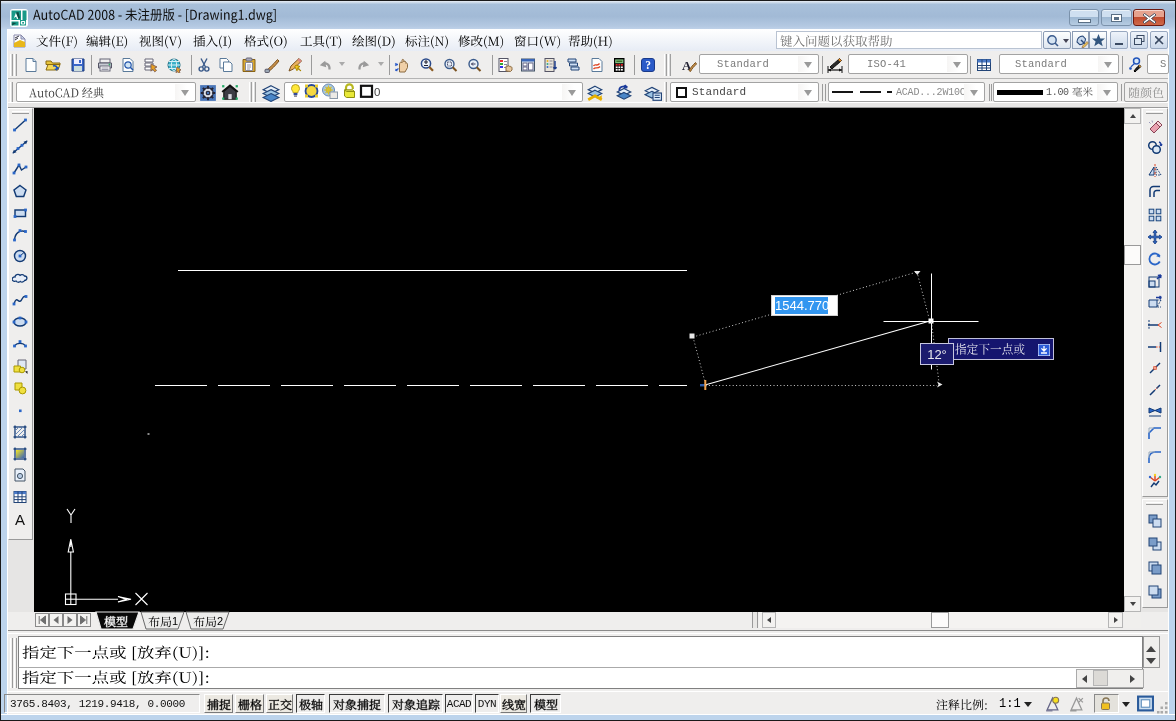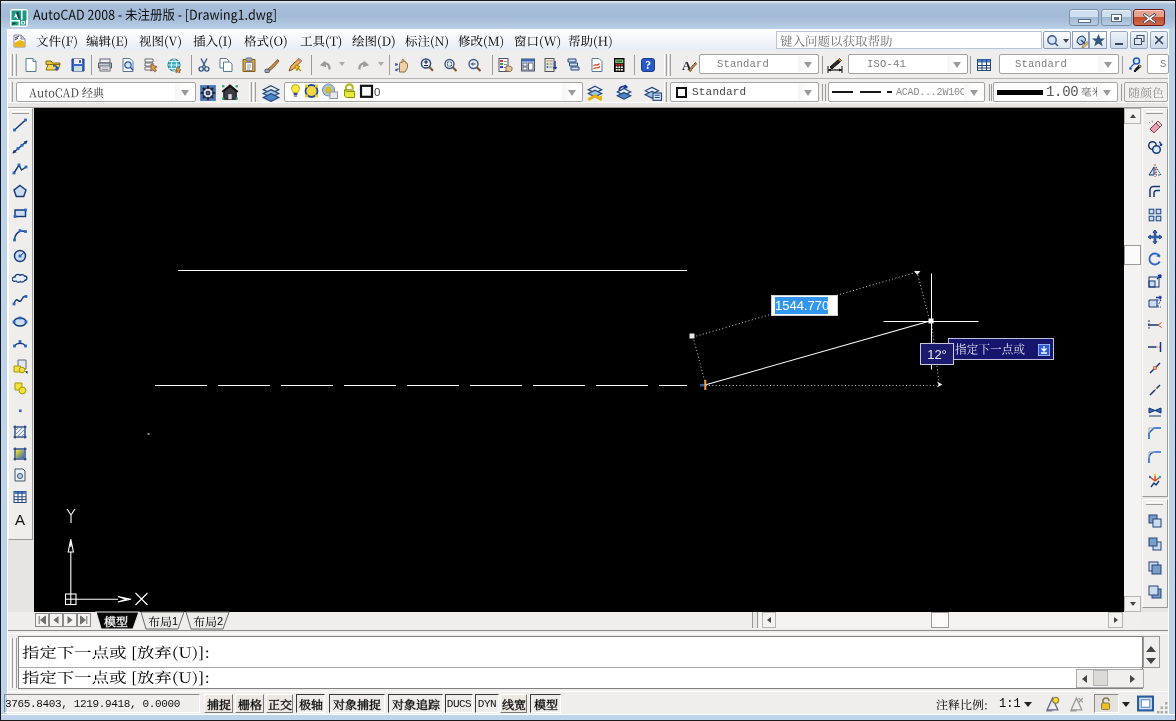--- a/index.html
+++ b/index.html
@@ -452,21 +452,21 @@
       <svg width="60" height="8" viewBox="0 0 60 8" style="margin-left:3px;flex:none">
         <path d="M0 4 h21 M28 4 h21 M55 4 h5" stroke="#151515" stroke-width="2.2"></path>
       </svg>
       <span class="mono" style="font-size:10px;color:#8a8a8a;margin-left:4px;letter-spacing:-0.2px;white-space:pre">ACAD...2W10C</span>
       <div class="ar"></div>
     </div>
 <div class="sep" style="left:988.5px;top:84px;height:17px"></div>
 <div class="sep" style="left:991px;top:84px;height:17px"></div>
 <div class="combo" style="left:993px;top:82px;width:125px;height:20px;background:#fff">
       <div style="width:46px;height:5px;flex:none;background:#000;margin-left:3px"></div>
-      <span class="mono" style="font-size:14px;color:#555;margin-left:3px;letter-spacing:-0.3px;white-space:pre">1.00</span>
+      <span class="mono" style="font-size:10px;color:#555;margin-left:3px;letter-spacing:-0.3px;white-space:pre">1.00</span>
       <div style="margin-left:3px;flex:none">
         <svg width="21" height="14" viewBox="0 -10.71 21 14" style="overflow:visible;display:block">
           <path fill="#555" transform="scale(1.0000,1)" d="M4.5 -8.8 4.4 -8.7C4.8 -8.5 5.2 -8.1 5.3 -7.7C6.0 -7.3 6.5 -8.7 4.5 -8.8ZM9.1 -8.3 8.6 -7.6H0.5L0.6 -7.3H9.8C9.9 -7.3 10.0 -7.4 10.0 -7.5C9.7 -7.8 9.1 -8.3 9.1 -8.3ZM8.0 -3.5 7.3 -4.2C6.0 -3.7 3.6 -3.2 1.7 -3.0L1.7 -2.8C2.6 -2.9 3.6 -3.0 4.5 -3.1V-2.3L1.3 -2.0L1.4 -1.7L4.5 -2.0V-1.2L0.7 -0.9L0.9 -0.6L4.5 -0.9V-0.1C4.5 0.5 4.7 0.6 5.7 0.6H7.3C9.5 0.6 9.9 0.5 9.9 0.2C9.9 0.1 9.8 -0.0 9.5 -0.1L9.5 -1.2H9.3C9.2 -0.7 9.1 -0.3 9.0 -0.1C9.0 -0.0 8.9 -0.0 8.7 0.0C8.5 0.0 8.0 0.0 7.3 0.0H5.8C5.2 0.0 5.2 -0.0 5.2 -0.2V-1.0L9.4 -1.4C9.5 -1.4 9.6 -1.4 9.6 -1.6C9.3 -1.8 8.7 -2.2 8.7 -2.2L8.3 -1.6L5.2 -1.3V-2.1L8.4 -2.4C8.6 -2.4 8.7 -2.5 8.7 -2.6C8.4 -2.8 7.8 -3.2 7.8 -3.2L7.5 -2.6L5.2 -2.4V-3.0V-3.2C6.0 -3.3 6.8 -3.4 7.5 -3.5C7.7 -3.4 7.9 -3.4 8.0 -3.5ZM1.4 -5.0 1.3 -5.0C1.3 -4.5 1.1 -3.9 0.8 -3.7C0.6 -3.6 0.4 -3.4 0.5 -3.2C0.6 -2.9 1.0 -2.9 1.2 -3.1C1.5 -3.3 1.7 -3.7 1.6 -4.2H8.9C8.8 -3.9 8.7 -3.4 8.6 -3.2L8.8 -3.1C9.1 -3.4 9.5 -3.8 9.7 -4.1C9.9 -4.1 10.0 -4.1 10.1 -4.2L9.3 -5.0L8.9 -4.5H1.6C1.5 -4.7 1.5 -4.9 1.4 -5.0ZM3.1 -5.0V-5.2H7.5V-4.9H7.7C7.9 -4.9 8.2 -5.0 8.2 -5.1V-6.3C8.4 -6.3 8.6 -6.4 8.6 -6.4L7.8 -7.1L7.4 -6.7H3.1L2.4 -7.0V-4.8H2.5C2.8 -4.8 3.1 -4.9 3.1 -5.0ZM7.5 -6.4V-5.5H3.1V-6.4Z M12.1 -8.1 12.0 -8.0C12.5 -7.4 13.3 -6.4 13.4 -5.6C14.2 -5.0 14.7 -6.8 12.1 -8.1ZM18.6 -8.2C18.1 -7.2 17.4 -6.1 16.9 -5.5L17.0 -5.4C17.7 -5.9 18.6 -6.7 19.2 -7.5C19.4 -7.5 19.6 -7.6 19.7 -7.7ZM15.4 -8.8V-4.9H11.0L11.1 -4.5H14.8C14.0 -2.9 12.5 -1.3 10.8 -0.2L10.9 -0.1C12.8 -1.0 14.3 -2.4 15.4 -4.0V0.8H15.5C15.8 0.8 16.1 0.7 16.1 0.6V-4.5C16.9 -2.6 18.4 -1.0 20.0 -0.2C20.1 -0.5 20.4 -0.7 20.7 -0.8L20.7 -0.9C19.1 -1.5 17.3 -2.9 16.3 -4.5H20.3C20.4 -4.5 20.5 -4.6 20.5 -4.7C20.2 -5.1 19.6 -5.5 19.6 -5.5L19.0 -4.9H16.1V-8.4C16.3 -8.4 16.4 -8.5 16.5 -8.7Z"></path>
         </svg>
       </div>
       <div class="ar"></div>
     </div>
 <div class="sep" style="left:1121px;top:84px;height:17px"></div>
 <div class="combo" style="left:1124px;top:82px;width:44px;height:20px;background:#f1f0ef">
       <div style="margin-left:3px">
@@ -824,21 +824,21 @@
 <div class="abs" style="left:22px;top:668px;">
       <svg width="188" height="19" viewBox="0 -14.79 188 19" style="overflow:visible;display:block">
         <path fill="#000" transform="scale(1.2010,1)" d="M7.5 -2.4H12.0V-0.3H7.5ZM7.5 -2.8V-4.7H12.0V-2.8ZM6.6 -5.1V1.1H6.8C7.2 1.1 7.5 0.9 7.5 0.8V0.1H12.0V1.1H12.2C12.5 1.1 12.9 0.8 12.9 0.7V-4.5C13.2 -4.6 13.5 -4.7 13.6 -4.8L12.4 -5.7L11.9 -5.1H7.6L6.6 -5.6ZM12.0 -11.5C11.1 -10.7 9.2 -9.8 7.4 -9.2V-11.6C7.7 -11.6 7.8 -11.8 7.9 -11.9L6.5 -12.1V-7.5C6.5 -6.7 6.8 -6.5 8.2 -6.5H10.4C13.4 -6.5 13.9 -6.7 13.9 -7.1C13.9 -7.3 13.8 -7.4 13.4 -7.5L13.4 -9.0H13.2C13.1 -8.3 12.9 -7.8 12.8 -7.6C12.7 -7.5 12.6 -7.4 12.4 -7.4C12.1 -7.4 11.4 -7.4 10.4 -7.4H8.3C7.5 -7.4 7.4 -7.5 7.4 -7.7V-8.9C9.4 -9.3 11.3 -9.9 12.5 -10.5C12.9 -10.4 13.1 -10.4 13.3 -10.6ZM0.4 -4.5 0.9 -3.3C1.0 -3.4 1.1 -3.5 1.2 -3.7L2.8 -4.5V-0.3C2.8 -0.1 2.8 -0.1 2.5 -0.1C2.2 -0.1 1.0 -0.2 1.0 -0.2V0.1C1.5 0.1 1.9 0.2 2.1 0.4C2.2 0.6 2.3 0.8 2.3 1.1C3.6 1.0 3.7 0.5 3.7 -0.3V-4.9L6.0 -6.1L6.0 -6.3L3.7 -5.6V-8.4H5.7C5.9 -8.4 6.0 -8.5 6.1 -8.6C5.7 -9.1 5.0 -9.7 5.0 -9.7L4.4 -8.8H3.7V-11.6C4.1 -11.6 4.2 -11.8 4.3 -12.0L2.8 -12.2V-8.8H0.6L0.7 -8.4H2.8V-5.3C1.8 -4.9 0.9 -4.7 0.4 -4.5Z M20.8 -12.2 20.7 -12.1C21.2 -11.6 21.7 -10.8 21.8 -10.2C22.8 -9.4 23.7 -11.5 20.8 -12.2ZM17.0 -10.6 16.7 -10.6C16.8 -9.7 16.2 -8.9 15.6 -8.6C15.3 -8.4 15.1 -8.1 15.2 -7.7C15.4 -7.4 15.9 -7.3 16.3 -7.6C16.8 -7.9 17.2 -8.5 17.2 -9.4H26.6C26.5 -8.9 26.2 -8.3 26.1 -7.9L26.2 -7.8C26.8 -8.2 27.5 -8.8 27.8 -9.3C28.1 -9.3 28.3 -9.3 28.4 -9.4L27.2 -10.5L26.6 -9.9H17.1C17.1 -10.1 17.0 -10.4 17.0 -10.6ZM25.5 -8.2 24.8 -7.4H16.8L16.9 -6.9H21.3V-0.5C20.0 -0.9 19.2 -1.6 18.5 -3.0C18.8 -3.6 18.9 -4.3 19.1 -4.9C19.4 -4.9 19.5 -5.0 19.6 -5.2L18.1 -5.5C17.8 -3.2 17.0 -0.6 15.0 1.0L15.2 1.1C16.7 0.2 17.7 -1.2 18.4 -2.6C19.5 0.2 21.4 0.8 24.7 0.8C25.5 0.8 27.2 0.8 27.9 0.8C27.9 0.4 28.1 0.1 28.5 0.1V-0.1C27.6 -0.1 25.6 -0.1 24.8 -0.1C23.8 -0.1 23.0 -0.2 22.2 -0.3V-3.8H26.3C26.5 -3.8 26.7 -3.9 26.7 -4.1C26.2 -4.5 25.4 -5.1 25.4 -5.1L24.8 -4.3H22.2V-6.9H26.4C26.6 -6.9 26.7 -7.0 26.8 -7.2C26.3 -7.6 25.5 -8.2 25.5 -8.2Z M41.5 -11.8 40.7 -10.8H29.6L29.7 -10.4H35.4V1.1H35.6C36.1 1.1 36.4 0.9 36.4 0.8V-7.2C37.9 -6.4 40.0 -5.0 40.8 -3.8C42.1 -3.2 42.2 -6.0 36.4 -7.6V-10.4H42.6C42.8 -10.4 42.9 -10.5 42.9 -10.7C42.4 -11.1 41.5 -11.8 41.5 -11.8Z M55.7 -7.5 54.8 -6.2H44.2L44.3 -5.8H57.0C57.2 -5.8 57.4 -5.8 57.4 -6.0C56.8 -6.6 55.7 -7.5 55.7 -7.5Z M60.7 -2.3C60.7 -1.1 59.9 -0.2 59.1 0.1C58.8 0.2 58.5 0.5 58.7 0.8C58.8 1.2 59.4 1.2 59.8 0.9C60.5 0.6 61.4 -0.5 60.9 -2.3ZM63.2 -2.3 63.0 -2.2C63.3 -1.4 63.5 -0.2 63.4 0.7C64.2 1.6 65.4 -0.3 63.2 -2.3ZM65.8 -2.3 65.6 -2.2C66.2 -1.5 66.9 -0.2 67.1 0.7C68.0 1.5 68.9 -0.7 65.8 -2.3ZM68.7 -2.4 68.6 -2.3C69.5 -1.5 70.7 -0.1 70.9 1.0C72.1 1.7 72.7 -0.8 68.7 -2.4ZM60.8 -7.4V-2.7H61.0C61.3 -2.7 61.8 -2.9 61.8 -3.0V-3.6H68.8V-2.8H68.9C69.2 -2.8 69.7 -3.0 69.7 -3.1V-6.8C70.0 -6.9 70.2 -7.0 70.3 -7.1L69.1 -8.0L68.6 -7.4H65.5V-9.5H70.9C71.0 -9.5 71.2 -9.6 71.2 -9.7C70.7 -10.2 69.9 -10.8 69.9 -10.8L69.3 -9.9H65.5V-11.6C65.9 -11.7 66.1 -11.8 66.1 -12.0L64.6 -12.2V-7.4H61.8L60.8 -7.9ZM61.8 -4.0V-7.0H68.8V-4.0Z M73.1 -1.4 73.7 -0.2C73.8 -0.3 73.9 -0.4 74.0 -0.6C76.7 -1.3 78.7 -1.8 80.2 -2.3L80.1 -2.5C77.1 -2.0 74.3 -1.5 73.1 -1.4ZM82.4 -11.7 82.3 -11.6C82.9 -11.2 83.8 -10.6 84.0 -10.0C85.0 -9.5 85.4 -11.5 82.4 -11.7ZM78.2 -4.3H75.3V-6.9H78.2ZM75.3 -3.0V-3.8H78.2V-3.0H78.3C78.6 -3.0 79.0 -3.3 79.1 -3.4V-6.8C79.3 -6.9 79.5 -7.0 79.6 -7.1L78.5 -7.9L78.0 -7.4H75.4L74.4 -7.8V-2.7H74.5C74.9 -2.7 75.3 -2.9 75.3 -3.0ZM85.1 -10.2 84.4 -9.3H81.4C81.3 -10.1 81.3 -10.8 81.3 -11.6C81.7 -11.6 81.8 -11.8 81.9 -12.0L80.4 -12.2C80.4 -11.2 80.4 -10.2 80.4 -9.3H73.1L73.3 -8.9H80.5C80.6 -6.5 80.9 -4.3 81.6 -2.6C80.4 -1.2 78.9 0.0 76.9 0.9L77.0 1.1C79.1 0.4 80.7 -0.7 82.0 -1.9C82.6 -0.8 83.4 0.1 84.5 0.7C85.2 1.1 86.1 1.4 86.3 0.9C86.4 0.7 86.4 0.6 86.0 0.1L86.2 -2.1L86.0 -2.1C85.8 -1.5 85.6 -0.8 85.4 -0.4C85.3 -0.1 85.2 -0.1 84.9 -0.3C83.9 -0.8 83.2 -1.6 82.6 -2.6C83.8 -3.9 84.6 -5.4 85.1 -6.9C85.5 -6.9 85.7 -7.0 85.7 -7.2L84.3 -7.6C83.9 -6.2 83.2 -4.7 82.3 -3.4C81.7 -4.9 81.5 -6.8 81.4 -8.9H86.1C86.2 -8.9 86.4 -9.0 86.4 -9.1C85.9 -9.6 85.1 -10.2 85.1 -10.2Z M92.8 2.5H95.1V2.0L93.3 1.9C93.3 0.4 93.3 -1.0 93.3 -2.5V-6.3C93.3 -7.8 93.3 -9.2 93.3 -10.7L95.1 -10.8V-11.3H92.3C92.3 -9.6 92.3 -7.9 92.3 -6.3V-2.5C92.3 -0.8 92.3 0.9 92.3 2.5Z M98.7 -12.0 98.5 -11.9C99.0 -11.3 99.6 -10.3 99.8 -9.6C100.7 -8.9 101.5 -10.8 98.7 -12.0ZM102.1 -10.0 101.4 -9.2H96.3L96.4 -8.8H98.1C98.2 -5.1 97.9 -1.8 96.3 1.0L96.4 1.1C98.2 -0.9 98.8 -3.4 99.0 -6.2H101.2C101.1 -2.5 100.8 -0.6 100.4 -0.3C100.2 -0.1 100.1 -0.1 99.9 -0.1C99.6 -0.1 98.9 -0.1 98.5 -0.2L98.5 0.1C98.9 0.1 99.3 0.3 99.4 0.4C99.6 0.6 99.6 0.8 99.6 1.1C100.2 1.1 100.7 0.9 101.0 0.6C101.6 -0.1 101.9 -2.0 102.1 -6.1C102.4 -6.1 102.5 -6.2 102.7 -6.4L101.6 -7.2L101.0 -6.7H99.0C99.0 -7.3 99.1 -8.0 99.1 -8.8H102.9C103.1 -8.8 103.2 -8.8 103.3 -9.0C102.8 -9.4 102.1 -10.0 102.1 -10.0ZM106.1 -11.8 104.5 -12.2C104.2 -9.5 103.3 -7.0 102.3 -5.4L102.5 -5.2C103.1 -5.9 103.7 -6.6 104.1 -7.5C104.4 -5.8 104.8 -4.2 105.5 -2.8C104.5 -1.3 103.2 -0.1 101.5 0.9L101.6 1.1C103.4 0.3 104.8 -0.7 105.9 -2.0C106.6 -0.7 107.5 0.3 108.8 1.1C109.0 0.7 109.3 0.5 109.7 0.4L109.8 0.3C108.3 -0.4 107.2 -1.4 106.4 -2.7C107.5 -4.3 108.1 -6.2 108.5 -8.5H109.3C109.5 -8.5 109.7 -8.6 109.7 -8.7C109.2 -9.2 108.5 -9.8 108.5 -9.8L107.8 -8.9H104.8C105.1 -9.7 105.4 -10.6 105.6 -11.5C105.9 -11.5 106.1 -11.6 106.1 -11.8ZM104.6 -8.5H107.4C107.2 -6.6 106.7 -5.0 105.9 -3.5C105.2 -4.8 104.7 -6.3 104.4 -8.0Z M116.6 -12.3 116.4 -12.2C116.9 -11.7 117.4 -10.9 117.5 -10.2C118.4 -9.6 119.3 -11.4 116.6 -12.3ZM122.8 -10.9 122.1 -10.0H111.0L111.1 -9.6H116.5C115.7 -8.8 114.1 -7.5 112.9 -7.0C112.8 -6.9 112.3 -6.9 112.3 -6.9L113.0 -5.7C113.0 -5.7 113.1 -5.8 113.2 -5.9C116.6 -6.3 119.5 -6.7 121.4 -6.9C121.8 -6.6 122.1 -6.1 122.2 -5.8C123.3 -5.2 123.7 -7.5 119.7 -8.7L119.5 -8.6C120.0 -8.3 120.6 -7.8 121.1 -7.2C118.2 -7.1 115.4 -6.9 113.6 -6.8C115.0 -7.4 116.5 -8.3 117.5 -8.9C117.8 -8.9 118.0 -9.0 118.1 -9.1L116.8 -9.6H123.6C123.8 -9.6 123.9 -9.7 124.0 -9.8C123.5 -10.3 122.8 -10.9 122.8 -10.9ZM122.8 -4.7 122.1 -3.8H120.3V-5.4C120.7 -5.5 120.8 -5.6 120.9 -5.8L119.4 -6.0V-3.8H115.8V-3.9V-5.5C116.1 -5.6 116.2 -5.7 116.3 -5.9L114.8 -6.0V-4.0V-3.8H110.8L110.9 -3.4H114.8C114.7 -1.7 113.9 -0.1 111.0 0.9L111.2 1.1C114.7 0.2 115.6 -1.6 115.8 -3.4H119.4V1.1H119.6C119.9 1.1 120.3 0.9 120.3 0.8V-3.4H123.7C123.9 -3.4 124.1 -3.5 124.1 -3.6C123.6 -4.1 122.8 -4.7 122.8 -4.7Z M127.1 -4.4C127.1 -7.1 127.6 -9.0 129.6 -11.6L129.3 -11.9C127.1 -9.6 126.0 -7.3 126.0 -4.4C126.0 -1.5 127.1 0.9 129.3 3.1L129.6 2.9C127.7 0.2 127.1 -1.7 127.1 -4.4Z M137.2 -10.1 139.0 -10.0 139.0 -4.4C139.0 -1.7 138.0 -0.6 136.1 -0.6C134.4 -0.6 133.3 -1.5 133.3 -4.2V-5.7C133.3 -7.1 133.3 -8.6 133.3 -10.0L134.9 -10.1V-10.6H130.6V-10.1L132.0 -10.0C132.0 -8.6 132.0 -7.1 132.0 -5.7V-4.0C132.0 -1.0 133.5 0.2 135.8 0.2C138.2 0.2 139.5 -1.2 139.5 -4.1L139.5 -10.0L140.9 -10.1V-10.6H137.2Z M144.5 -4.4C144.5 -1.7 143.9 0.2 142.0 2.9L142.2 3.1C144.4 0.9 145.5 -1.5 145.5 -4.4C145.5 -7.3 144.4 -9.6 142.2 -11.9L142.0 -11.6C143.9 -9.0 144.5 -7.1 144.5 -4.4Z M149.7 -11.3H147.4V-10.8L149.2 -10.7C149.2 -9.2 149.2 -7.7 149.2 -6.3V-2.5C149.2 -1.0 149.2 0.5 149.2 1.9L147.4 2.0V2.5H150.2C150.2 0.9 150.2 -0.8 150.2 -2.5V-6.3C150.2 -8.0 150.2 -9.6 150.2 -11.3Z M154.2 0.2C154.7 0.2 155.1 -0.2 155.1 -0.7C155.1 -1.2 154.7 -1.6 154.2 -1.6C153.6 -1.6 153.3 -1.2 153.3 -0.7C153.3 -0.2 153.6 0.2 154.2 0.2ZM154.2 -5.5C154.7 -5.5 155.1 -5.9 155.1 -6.4C155.1 -6.9 154.7 -7.3 154.2 -7.3C153.6 -7.3 153.3 -6.9 153.3 -6.4C153.3 -5.9 153.6 -5.5 154.2 -5.5Z"></path>
       </svg>
     </div>
 <div class="abs" style="left:1076px;top:669px;width:68px;height:19px;background:#f0efed;border:1px solid #aaa"></div>
 <div class="abs" style="left:1080px;top:675px;border:4px solid transparent;border-right:5px solid #444;margin-left:-2px"></div>
 <div class="scrbtn" style="left:1093px;top:670px;width:15px;height:16px;background:#dcdad6"></div>
 <div class="abs" style="left:1130px;top:675px;border:4px solid transparent;border-left:5px solid #444"></div>
 <div class="abs" style="left:8px;top:691px;width:1160px;height:23px;background:#efeeed;border-top:1px solid #fff"></div>
-<div class="abs mono" style="left:4px;top:694px;width:196px;height:19px;border:1px solid;border-color:#8a8a8a #fff #fff #8a8a8a;font-size:11px;color:#111;display:flex;align-items:center;letter-spacing:-.35px">3765.8403, 1219.9418, 0.0000</div>
+<div class="abs mono" style="left:4px;top:694px;width:196px;height:19px;border:1px solid;border-color:#8a8a8a #fff #fff #8a8a8a;font-size:11px;color:#111;display:flex;align-items:center;padding-left:5px;letter-spacing:-.35px">3765.8403, 1219.9418, 0.0000</div>
 <div class="sbtn up" style="left:204px;width:29px">
       <svg width="24" height="15" viewBox="0 -12.24 24 15" style="overflow:visible;display:block">
         <path fill="#000" stroke="#000" stroke-width="0.36" transform="scale(1.0000,1)" d="M8.7 -9.8 8.6 -9.6C9.1 -9.4 9.8 -9.0 10.0 -8.6C10.9 -8.3 11.1 -9.8 8.7 -9.8ZM4.5 -6.4V0.9H4.7C5.0 0.9 5.3 0.7 5.3 0.6V-2.2H7.3V0.8H7.4C7.7 0.8 8.0 0.6 8.0 0.5V-2.2H10.0V-0.3C10.0 -0.1 10.0 -0.1 9.8 -0.1C9.6 -0.1 8.7 -0.1 8.7 -0.1V0.1C9.1 0.1 9.3 0.2 9.5 0.3C9.6 0.5 9.7 0.7 9.7 0.9C10.7 0.8 10.8 0.4 10.8 -0.2V-5.9C11.0 -5.9 11.2 -6.0 11.3 -6.1L10.3 -6.9L9.9 -6.4H8.0V-7.7H11.3C11.4 -7.7 11.6 -7.7 11.6 -7.8C11.2 -8.2 10.6 -8.7 10.6 -8.7L10.0 -8.0H8.0V-9.6C8.3 -9.6 8.4 -9.7 8.4 -9.9L7.3 -10.0V-8.0H4.2L4.3 -7.7H7.3V-6.4H5.4L4.5 -6.8ZM7.3 -6.0V-4.4H5.3V-6.0ZM8.0 -6.0H10.0V-4.4H8.0ZM7.3 -4.1V-2.5H5.3V-4.1ZM8.0 -4.1H10.0V-2.5H8.0ZM0.3 -3.8 0.7 -2.8C0.8 -2.8 0.9 -3.0 1.0 -3.1L2.2 -3.7V-0.3C2.2 -0.1 2.1 -0.0 1.9 -0.0C1.7 -0.0 0.7 -0.1 0.7 -0.1V0.1C1.1 0.1 1.4 0.2 1.5 0.4C1.7 0.5 1.8 0.7 1.8 0.9C2.8 0.8 2.9 0.4 2.9 -0.2V-4.2L4.3 -5.0L4.2 -5.1L2.9 -4.7V-7.0H4.3C4.4 -7.0 4.5 -7.0 4.6 -7.2C4.2 -7.5 3.7 -8.0 3.7 -8.0L3.2 -7.3H2.9V-9.6C3.2 -9.6 3.3 -9.8 3.4 -9.9L2.2 -10.1V-7.3H0.5L0.6 -7.0H2.2V-4.4C1.4 -4.1 0.7 -3.9 0.3 -3.8Z M16.0 -8.0 15.5 -7.4H15.0V-9.6C15.3 -9.6 15.4 -9.8 15.4 -9.9L14.2 -10.1V-7.4H12.5L12.6 -7.0H14.2V-4.4C13.4 -4.1 12.7 -3.9 12.3 -3.8L12.8 -2.8C12.9 -2.8 13.0 -3.0 13.0 -3.1L14.2 -3.7V-0.3C14.2 -0.2 14.2 -0.1 14.0 -0.1C13.7 -0.1 12.5 -0.2 12.5 -0.2V0.0C13.1 0.1 13.4 0.2 13.5 0.3C13.7 0.5 13.8 0.7 13.8 0.9C14.9 0.8 15.0 0.4 15.0 -0.3V-4.2L16.8 -5.2L16.8 -5.4L15.0 -4.7V-7.0H16.6C16.7 -7.0 16.8 -7.1 16.9 -7.2C16.5 -7.5 16.0 -8.0 16.0 -8.0ZM17.3 -9.6V-5.0H17.4C17.8 -5.0 18.0 -5.2 18.0 -5.3V-5.7H19.5V-0.4C18.7 -0.7 18.1 -1.3 17.7 -2.4C17.9 -2.9 18.0 -3.4 18.0 -4.0C18.3 -4.0 18.4 -4.1 18.5 -4.2L17.2 -4.5C17.2 -2.6 16.7 -0.4 15.2 0.8L15.3 1.0C16.5 0.2 17.2 -0.9 17.6 -2.0C18.3 0.1 19.6 0.7 21.7 0.7C22.1 0.7 22.8 0.7 23.2 0.7C23.2 0.3 23.3 0.1 23.6 0.0V-0.1C23.1 -0.1 22.2 -0.1 21.8 -0.1C21.2 -0.1 20.7 -0.1 20.3 -0.2V-3.2H22.8C23.0 -3.2 23.1 -3.2 23.1 -3.3C22.7 -3.7 22.1 -4.2 22.1 -4.2L21.6 -3.5H20.3V-5.7H21.7V-5.2H21.8C22.2 -5.2 22.5 -5.4 22.5 -5.5V-8.8C22.7 -8.8 22.9 -8.9 22.9 -9.0L22.1 -9.7L21.7 -9.2H18.2ZM18.0 -6.0V-8.8H21.7V-6.0Z"></path>
       </svg>
     </div>
 <div class="sbtn up" style="left:235px;width:29px">
       <svg width="24" height="15" viewBox="0 -12.24 24 15" style="overflow:visible;display:block">
         <path fill="#000" stroke="#000" stroke-width="0.36" transform="scale(1.0000,1)" d="M2.1 -10.1V-7.2H0.5L0.6 -6.8H1.9C1.6 -5.1 1.2 -3.4 0.4 -2.0L0.6 -1.8C1.2 -2.7 1.7 -3.6 2.1 -4.6V0.9H2.2C2.5 0.9 2.8 0.7 2.8 0.6V-4.9C3.1 -4.5 3.4 -3.9 3.5 -3.5C4.1 -2.9 4.8 -4.3 2.8 -5.2V-6.8H4.2C4.3 -6.8 4.4 -6.9 4.5 -7.0C4.1 -7.4 3.6 -7.8 3.6 -7.8L3.1 -7.2H2.8V-9.6C3.1 -9.7 3.2 -9.8 3.2 -10.0ZM4.7 -9.2V-5.4V-5.2H3.6L3.7 -4.9H4.7C4.6 -2.9 4.5 -0.8 3.5 0.8L3.7 0.9C5.1 -0.7 5.3 -2.9 5.4 -4.9H6.4V-0.3C6.4 -0.1 6.3 -0.1 6.2 -0.1C6.0 -0.1 5.1 -0.1 5.1 -0.1V0.0C5.5 0.1 5.7 0.2 5.9 0.3C6.0 0.4 6.0 0.6 6.1 0.8C7.0 0.7 7.1 0.3 7.1 -0.2V-4.9H8.0V-4.4C8.0 -2.5 8.0 -0.5 7.2 0.9L7.4 1.0C8.7 -0.4 8.7 -2.5 8.7 -4.4V-4.9H9.8V-0.2C9.8 -0.0 9.8 0.1 9.6 0.1C9.4 0.1 8.6 -0.0 8.6 -0.0V0.2C9.0 0.2 9.2 0.3 9.3 0.4C9.4 0.5 9.5 0.7 9.5 0.9C10.4 0.8 10.5 0.5 10.5 -0.1V-4.9H11.5C11.6 -4.9 11.7 -4.9 11.8 -5.1C11.5 -5.4 11.0 -5.8 11.0 -5.8L10.6 -5.2H10.5V-8.7C10.8 -8.7 11.0 -8.8 11.1 -8.9L10.1 -9.7L9.7 -9.2H8.8L8.0 -9.6V-5.2H7.1V-8.7C7.4 -8.7 7.5 -8.8 7.6 -8.9L6.7 -9.7L6.3 -9.2H5.5L4.7 -9.6ZM8.7 -5.2V-8.8H9.8V-5.2ZM5.4 -5.2V-5.4V-8.8H6.4V-5.2Z M16.1 -7.9 15.6 -7.3H15.1V-9.6C15.4 -9.7 15.5 -9.8 15.5 -10.0L14.3 -10.1V-7.3H12.5L12.6 -6.9H14.1C13.8 -5.1 13.2 -3.3 12.4 -1.9L12.5 -1.7C13.3 -2.6 13.9 -3.6 14.3 -4.7V1.0H14.5C14.7 1.0 15.1 0.8 15.1 0.7V-5.6C15.5 -5.1 15.9 -4.5 16.0 -4.0C16.8 -3.5 17.4 -4.9 15.1 -5.9V-6.9H16.7C16.9 -6.9 17.0 -7.0 17.0 -7.1C16.7 -7.5 16.1 -7.9 16.1 -7.9ZM19.7 -9.6 18.5 -10.1C18.0 -8.4 17.3 -6.8 16.4 -5.7L16.6 -5.6C17.2 -6.1 17.7 -6.7 18.2 -7.5C18.6 -6.8 19.0 -6.2 19.6 -5.6C18.6 -4.6 17.3 -3.8 15.9 -3.2L16.0 -3.0C16.5 -3.2 17.0 -3.4 17.5 -3.6V0.9H17.7C18.0 0.9 18.3 0.8 18.3 0.7V0.1H21.5V0.8H21.6C22.0 0.8 22.3 0.7 22.3 0.6V-3.0C22.5 -3.1 22.6 -3.2 22.7 -3.3L21.8 -3.9L21.4 -3.5H18.4L17.8 -3.7C18.6 -4.1 19.4 -4.6 20.0 -5.2C20.8 -4.5 21.8 -3.9 23.0 -3.4C23.0 -3.8 23.3 -4.0 23.6 -4.1L23.6 -4.2C22.4 -4.5 21.3 -5.0 20.5 -5.6C21.3 -6.3 21.9 -7.2 22.3 -8.1C22.6 -8.1 22.8 -8.2 22.8 -8.3L22.0 -9.1L21.5 -8.6H18.8C19.0 -8.9 19.1 -9.1 19.2 -9.4C19.5 -9.4 19.6 -9.5 19.7 -9.6ZM18.4 -7.7 18.7 -8.2H21.4C21.1 -7.4 20.6 -6.7 20.0 -6.0C19.3 -6.5 18.8 -7.1 18.4 -7.7ZM18.3 -0.3V-3.1H21.5V-0.3Z"></path>
       </svg>
     </div>
@@ -856,21 +856,21 @@
       <svg width="48" height="15" viewBox="0 -12.24 48 15" style="overflow:visible;display:block">
         <path fill="#000" stroke="#000" stroke-width="0.36" transform="scale(1.0000,1)" d="M5.8 -5.5 5.7 -5.3C6.5 -4.6 6.9 -3.5 7.1 -2.8C7.9 -2.1 8.6 -4.2 5.8 -5.5ZM10.5 -7.8 10.0 -7.1H9.6V-9.5C9.9 -9.6 10.1 -9.7 10.1 -9.9L8.9 -10.0V-7.1H5.3L5.4 -6.7H8.9V-0.3C8.9 -0.1 8.8 -0.1 8.5 -0.1C8.3 -0.1 6.8 -0.2 6.8 -0.2V0.0C7.4 0.1 7.8 0.2 8.0 0.3C8.2 0.5 8.2 0.7 8.3 0.9C9.5 0.8 9.6 0.4 9.6 -0.3V-6.7H11.2C11.3 -6.7 11.5 -6.8 11.5 -6.9C11.1 -7.3 10.5 -7.8 10.5 -7.8ZM1.4 -6.9 1.2 -6.8C2.0 -6.1 2.7 -5.1 3.3 -4.2C2.5 -2.5 1.6 -0.9 0.3 0.4L0.5 0.5C1.9 -0.6 2.9 -1.9 3.7 -3.4C4.1 -2.6 4.5 -1.8 4.6 -1.1C5.1 -0.1 5.9 -0.7 5.1 -2.3C4.9 -2.9 4.5 -3.5 4.0 -4.2C4.6 -5.5 5.0 -6.8 5.3 -8.1C5.6 -8.1 5.7 -8.1 5.8 -8.3L4.9 -9.1L4.4 -8.6H0.6L0.7 -8.2H4.5C4.3 -7.1 3.9 -6.0 3.5 -4.8C2.9 -5.5 2.2 -6.3 1.4 -6.9Z M22.3 -4.2 21.6 -4.8C21.8 -4.8 22.1 -4.9 22.1 -5.0V-6.9C22.3 -7.0 22.5 -7.0 22.6 -7.1L21.6 -7.9L21.2 -7.4H18.5C19.1 -7.7 19.7 -8.2 20.1 -8.5C20.4 -8.5 20.5 -8.5 20.6 -8.6L19.8 -9.4L19.3 -8.9H16.3C16.5 -9.2 16.7 -9.4 16.9 -9.6C17.2 -9.6 17.3 -9.7 17.4 -9.8L16.1 -10.1C15.5 -8.9 14.0 -7.4 12.5 -6.5L12.6 -6.3C13.1 -6.6 13.6 -6.9 14.1 -7.2V-4.6H14.2C14.6 -4.6 14.9 -4.8 14.9 -4.9V-5.2H16.4C15.4 -4.3 14.3 -3.6 12.9 -3.0L12.9 -2.8C14.6 -3.3 16.0 -4.0 17.0 -4.9C17.2 -4.6 17.4 -4.4 17.6 -4.1C16.5 -3.1 14.5 -2.0 12.8 -1.4L12.9 -1.2C14.7 -1.7 16.6 -2.6 17.9 -3.4C18.0 -3.2 18.0 -3.0 18.1 -2.8C16.9 -1.5 14.6 -0.3 12.6 0.3L12.7 0.5C14.7 0.0 16.8 -0.9 18.3 -1.9C18.3 -1.1 18.2 -0.3 17.9 -0.0C17.8 0.0 17.7 0.1 17.6 0.1C17.3 0.1 16.4 0.0 15.9 -0.0L16.0 0.2C16.4 0.2 16.8 0.4 16.9 0.4C17.1 0.6 17.2 0.7 17.2 0.9C17.8 0.9 18.2 0.8 18.4 0.6C19.0 -0.0 19.2 -1.5 18.7 -2.9L19.4 -3.1C20.0 -1.5 21.3 -0.4 22.9 0.3C23.0 -0.1 23.2 -0.3 23.5 -0.3L23.6 -0.5C21.9 -0.9 20.4 -1.9 19.6 -3.2C20.5 -3.5 21.3 -3.9 21.9 -4.2C22.1 -4.1 22.2 -4.1 22.3 -4.2ZM19.2 -8.6C18.9 -8.2 18.5 -7.8 18.1 -7.4H15.0L14.7 -7.5C15.1 -7.9 15.6 -8.2 15.9 -8.6ZM14.9 -7.0H17.8C17.5 -6.5 17.2 -6.0 16.7 -5.5H14.9ZM21.3 -7.0V-5.5H17.7C18.1 -6.0 18.5 -6.5 18.8 -7.0ZM21.3 -5.2V-4.8C20.6 -4.3 19.6 -3.6 18.6 -3.1C18.3 -3.8 17.9 -4.5 17.2 -5.0L17.3 -5.2Z M32.7 -9.8 32.6 -9.6C33.1 -9.4 33.8 -9.0 34.0 -8.6C34.9 -8.3 35.1 -9.8 32.7 -9.8ZM28.5 -6.4V0.9H28.7C29.0 0.9 29.3 0.7 29.3 0.6V-2.2H31.3V0.8H31.4C31.7 0.8 32.0 0.6 32.0 0.5V-2.2H34.0V-0.3C34.0 -0.1 34.0 -0.1 33.8 -0.1C33.6 -0.1 32.7 -0.1 32.7 -0.1V0.1C33.1 0.1 33.3 0.2 33.5 0.3C33.6 0.5 33.7 0.7 33.7 0.9C34.7 0.8 34.8 0.4 34.8 -0.2V-5.9C35.0 -5.9 35.2 -6.0 35.3 -6.1L34.3 -6.9L33.9 -6.4H32.0V-7.7H35.3C35.4 -7.7 35.6 -7.7 35.6 -7.8C35.2 -8.2 34.6 -8.7 34.6 -8.7L34.0 -8.0H32.0V-9.6C32.3 -9.6 32.4 -9.7 32.4 -9.9L31.3 -10.0V-8.0H28.2L28.3 -7.7H31.3V-6.4H29.4L28.5 -6.8ZM31.3 -6.0V-4.4H29.3V-6.0ZM32.0 -6.0H34.0V-4.4H32.0ZM31.3 -4.1V-2.5H29.3V-4.1ZM32.0 -4.1H34.0V-2.5H32.0ZM24.3 -3.8 24.7 -2.8C24.8 -2.8 24.9 -3.0 25.0 -3.1L26.2 -3.7V-0.3C26.2 -0.1 26.1 -0.0 25.9 -0.0C25.7 -0.0 24.7 -0.1 24.7 -0.1V0.1C25.1 0.1 25.4 0.2 25.5 0.4C25.7 0.5 25.8 0.7 25.8 0.9C26.8 0.8 26.9 0.4 26.9 -0.2V-4.2L28.3 -5.0L28.2 -5.1L26.9 -4.7V-7.0H28.3C28.4 -7.0 28.5 -7.0 28.6 -7.2C28.2 -7.5 27.7 -8.0 27.7 -8.0L27.2 -7.3H26.9V-9.6C27.2 -9.6 27.3 -9.8 27.4 -9.9L26.2 -10.1V-7.3H24.5L24.6 -7.0H26.2V-4.4C25.4 -4.1 24.7 -3.9 24.3 -3.8Z M40.0 -8.0 39.5 -7.4H39.0V-9.6C39.3 -9.6 39.4 -9.8 39.4 -9.9L38.2 -10.1V-7.4H36.5L36.6 -7.0H38.2V-4.4C37.4 -4.1 36.7 -3.9 36.3 -3.8L36.8 -2.8C36.9 -2.8 37.0 -3.0 37.0 -3.1L38.2 -3.7V-0.3C38.2 -0.2 38.2 -0.1 38.0 -0.1C37.7 -0.1 36.5 -0.2 36.5 -0.2V0.0C37.1 0.1 37.4 0.2 37.5 0.3C37.7 0.5 37.8 0.7 37.8 0.9C38.9 0.8 39.0 0.4 39.0 -0.3V-4.2L40.8 -5.2L40.8 -5.4L39.0 -4.7V-7.0H40.6C40.7 -7.0 40.8 -7.1 40.9 -7.2C40.5 -7.5 40.0 -8.0 40.0 -8.0ZM41.3 -9.6V-5.0H41.4C41.8 -5.0 42.0 -5.2 42.0 -5.3V-5.7H43.5V-0.4C42.7 -0.7 42.1 -1.3 41.7 -2.4C41.9 -2.9 42.0 -3.4 42.0 -4.0C42.3 -4.0 42.4 -4.1 42.5 -4.2L41.2 -4.5C41.2 -2.6 40.7 -0.4 39.2 0.8L39.3 1.0C40.5 0.2 41.2 -0.9 41.6 -2.0C42.3 0.1 43.6 0.7 45.7 0.7C46.1 0.7 46.8 0.7 47.2 0.7C47.2 0.3 47.3 0.1 47.6 0.0V-0.1C47.1 -0.1 46.2 -0.1 45.8 -0.1C45.2 -0.1 44.7 -0.1 44.3 -0.2V-3.2H46.8C47.0 -3.2 47.1 -3.2 47.1 -3.3C46.7 -3.7 46.1 -4.2 46.1 -4.2L45.6 -3.5H44.3V-5.7H45.7V-5.2H45.8C46.2 -5.2 46.5 -5.4 46.5 -5.5V-8.8C46.7 -8.8 46.9 -8.9 46.9 -9.0L46.1 -9.7L45.7 -9.2H42.2ZM42.0 -6.0V-8.8H45.7V-6.0Z"></path>
       </svg>
     </div>
 <div class="sbtn dn" style="left:388px;width:55px">
       <svg width="48" height="15" viewBox="0 -12.24 48 15" style="overflow:visible;display:block">
         <path fill="#000" stroke="#000" stroke-width="0.36" transform="scale(1.0000,1)" d="M5.8 -5.5 5.7 -5.3C6.5 -4.6 6.9 -3.5 7.1 -2.8C7.9 -2.1 8.6 -4.2 5.8 -5.5ZM10.5 -7.8 10.0 -7.1H9.6V-9.5C9.9 -9.6 10.1 -9.7 10.1 -9.9L8.9 -10.0V-7.1H5.3L5.4 -6.7H8.9V-0.3C8.9 -0.1 8.8 -0.1 8.5 -0.1C8.3 -0.1 6.8 -0.2 6.8 -0.2V0.0C7.4 0.1 7.8 0.2 8.0 0.3C8.2 0.5 8.2 0.7 8.3 0.9C9.5 0.8 9.6 0.4 9.6 -0.3V-6.7H11.2C11.3 -6.7 11.5 -6.8 11.5 -6.9C11.1 -7.3 10.5 -7.8 10.5 -7.8ZM1.4 -6.9 1.2 -6.8C2.0 -6.1 2.7 -5.1 3.3 -4.2C2.5 -2.5 1.6 -0.9 0.3 0.4L0.5 0.5C1.9 -0.6 2.9 -1.9 3.7 -3.4C4.1 -2.6 4.5 -1.8 4.6 -1.1C5.1 -0.1 5.9 -0.7 5.1 -2.3C4.9 -2.9 4.5 -3.5 4.0 -4.2C4.6 -5.5 5.0 -6.8 5.3 -8.1C5.6 -8.1 5.7 -8.1 5.8 -8.3L4.9 -9.1L4.4 -8.6H0.6L0.7 -8.2H4.5C4.3 -7.1 3.9 -6.0 3.5 -4.8C2.9 -5.5 2.2 -6.3 1.4 -6.9Z M22.3 -4.2 21.6 -4.8C21.8 -4.8 22.1 -4.9 22.1 -5.0V-6.9C22.3 -7.0 22.5 -7.0 22.6 -7.1L21.6 -7.9L21.2 -7.4H18.5C19.1 -7.7 19.7 -8.2 20.1 -8.5C20.4 -8.5 20.5 -8.5 20.6 -8.6L19.8 -9.4L19.3 -8.9H16.3C16.5 -9.2 16.7 -9.4 16.9 -9.6C17.2 -9.6 17.3 -9.7 17.4 -9.8L16.1 -10.1C15.5 -8.9 14.0 -7.4 12.5 -6.5L12.6 -6.3C13.1 -6.6 13.6 -6.9 14.1 -7.2V-4.6H14.2C14.6 -4.6 14.9 -4.8 14.9 -4.9V-5.2H16.4C15.4 -4.3 14.3 -3.6 12.9 -3.0L12.9 -2.8C14.6 -3.3 16.0 -4.0 17.0 -4.9C17.2 -4.6 17.4 -4.4 17.6 -4.1C16.5 -3.1 14.5 -2.0 12.8 -1.4L12.9 -1.2C14.7 -1.7 16.6 -2.6 17.9 -3.4C18.0 -3.2 18.0 -3.0 18.1 -2.8C16.9 -1.5 14.6 -0.3 12.6 0.3L12.7 0.5C14.7 0.0 16.8 -0.9 18.3 -1.9C18.3 -1.1 18.2 -0.3 17.9 -0.0C17.8 0.0 17.7 0.1 17.6 0.1C17.3 0.1 16.4 0.0 15.9 -0.0L16.0 0.2C16.4 0.2 16.8 0.4 16.9 0.4C17.1 0.6 17.2 0.7 17.2 0.9C17.8 0.9 18.2 0.8 18.4 0.6C19.0 -0.0 19.2 -1.5 18.7 -2.9L19.4 -3.1C20.0 -1.5 21.3 -0.4 22.9 0.3C23.0 -0.1 23.2 -0.3 23.5 -0.3L23.6 -0.5C21.9 -0.9 20.4 -1.9 19.6 -3.2C20.5 -3.5 21.3 -3.9 21.9 -4.2C22.1 -4.1 22.2 -4.1 22.3 -4.2ZM19.2 -8.6C18.9 -8.2 18.5 -7.8 18.1 -7.4H15.0L14.7 -7.5C15.1 -7.9 15.6 -8.2 15.9 -8.6ZM14.9 -7.0H17.8C17.5 -6.5 17.2 -6.0 16.7 -5.5H14.9ZM21.3 -7.0V-5.5H17.7C18.1 -6.0 18.5 -6.5 18.8 -7.0ZM21.3 -5.2V-4.8C20.6 -4.3 19.6 -3.6 18.6 -3.1C18.3 -3.8 17.9 -4.5 17.2 -5.0L17.3 -5.2Z M25.2 -9.9 25.1 -9.8C25.6 -9.1 26.3 -8.1 26.5 -7.3C27.3 -6.7 27.9 -8.4 25.2 -9.9ZM29.6 -1.0V-1.5H33.8V-0.9H34.0C34.2 -0.9 34.6 -1.1 34.6 -1.1V-3.8C34.9 -3.9 35.1 -4.0 35.1 -4.1L34.2 -4.8L33.7 -4.3H29.6V-5.9H33.4V-5.4H33.6C33.8 -5.4 34.2 -5.6 34.2 -5.7V-8.0C34.5 -8.0 34.7 -8.1 34.7 -8.2L33.8 -8.9L33.3 -8.5H31.0C31.3 -8.8 31.6 -9.2 31.8 -9.6C32.0 -9.6 32.2 -9.6 32.2 -9.8L30.9 -10.1L30.6 -8.5H29.6L28.8 -8.9V-0.7H28.9C29.3 -0.7 29.6 -0.9 29.6 -1.0ZM29.6 -4.0H33.8V-1.8H29.6ZM29.6 -6.3V-8.1H33.4V-6.3ZM26.3 -1.5C25.8 -1.2 25.1 -0.5 24.5 -0.1L25.2 0.8C25.3 0.7 25.3 0.6 25.3 0.5C25.7 -0.0 26.4 -0.9 26.6 -1.2C26.8 -1.4 26.9 -1.4 27.0 -1.2C28.1 0.1 29.3 0.6 31.5 0.6C32.8 0.6 33.9 0.6 35.0 0.6C35.0 0.2 35.2 -0.0 35.6 -0.1V-0.3C34.2 -0.2 33.1 -0.2 31.8 -0.2C29.6 -0.2 28.3 -0.4 27.2 -1.6C27.1 -1.6 27.1 -1.7 27.1 -1.7V-5.5C27.4 -5.6 27.6 -5.7 27.6 -5.7L26.6 -6.6L26.2 -6.0H24.6L24.7 -5.6H26.3Z M43.4 -10.1 43.2 -10.0C43.6 -9.6 44.0 -8.9 44.0 -8.4C44.7 -7.8 45.4 -9.3 43.4 -10.1ZM45.7 -6.7 45.2 -6.1H41.7L41.8 -5.8H46.3C46.5 -5.8 46.6 -5.8 46.6 -6.0C46.3 -6.3 45.7 -6.7 45.7 -6.7ZM43.1 -2.7 42.1 -3.1C41.6 -1.8 40.9 -0.6 40.2 0.2L40.4 0.3C41.2 -0.3 42.0 -1.4 42.6 -2.5C42.9 -2.5 43.0 -2.6 43.1 -2.7ZM45.4 -3.1 45.2 -3.0C45.8 -2.2 46.5 -1.0 46.7 -0.2C47.5 0.5 48.1 -1.3 45.4 -3.1ZM46.5 -4.8 46.0 -4.2H41.0L41.1 -3.8H43.7V-0.2C43.7 -0.0 43.7 0.0 43.5 0.0C43.2 0.0 42.2 -0.0 42.2 -0.0V0.1C42.6 0.2 42.9 0.3 43.1 0.4C43.2 0.5 43.3 0.7 43.3 1.0C44.3 0.9 44.5 0.4 44.5 -0.2V-3.8H47.1C47.3 -3.8 47.4 -3.9 47.4 -4.0C47.1 -4.4 46.5 -4.8 46.5 -4.8ZM41.8 -8.6 41.6 -8.7C41.6 -8.1 41.2 -7.5 41.0 -7.3C40.7 -7.2 40.6 -6.9 40.7 -6.7C40.9 -6.5 41.3 -6.5 41.5 -6.7C41.7 -6.9 41.8 -7.3 41.9 -7.8H46.3L46.1 -6.7L46.2 -6.7C46.5 -6.9 46.9 -7.4 47.1 -7.7C47.3 -7.7 47.5 -7.7 47.6 -7.8L46.7 -8.6L46.3 -8.1H41.9C41.9 -8.3 41.9 -8.5 41.8 -8.6ZM37.8 -6.4V-8.9H39.8V-6.4ZM38.1 -4.5 37.1 -4.6V-0.6L36.4 -0.4L36.9 0.6C37.0 0.5 37.1 0.4 37.2 0.3C38.8 -0.4 40.1 -1.0 41.0 -1.5L40.9 -1.6C40.4 -1.4 39.8 -1.3 39.2 -1.1V-3.7H40.5C40.7 -3.7 40.8 -3.8 40.8 -3.9C40.5 -4.2 39.9 -4.7 39.9 -4.7L39.5 -4.1H39.2V-6.1H39.8V-5.7H39.9C40.2 -5.7 40.5 -5.8 40.5 -5.9V-8.7C40.8 -8.8 41.0 -8.9 41.1 -9.0L40.1 -9.7L39.7 -9.2H37.9L37.1 -9.7V-5.5H37.2C37.6 -5.5 37.8 -5.7 37.8 -5.7V-6.1H38.5V-0.9L37.8 -0.7V-4.2C38.0 -4.3 38.1 -4.4 38.1 -4.5Z"></path>
       </svg>
     </div>
 <div class="sbtn dn" style="left:445px;width:28px">
-      <span class="mono" style="font-size:11px;color:#111;letter-spacing:-.5px">DUCS</span>
+      <span class="mono" style="font-size:11px;color:#111;letter-spacing:-.5px">ACAD</span>
     </div>
 <div class="sbtn dn" style="left:475px;width:24px">
       <span class="mono" style="font-size:11px;color:#111;letter-spacing:-.5px">DYN</span>
     </div>
 <div class="sbtn up" style="left:500px;width:27px">
       <svg width="24" height="15" viewBox="0 -12.24 24 15" style="overflow:visible;display:block">
         <path fill="#000" stroke="#000" stroke-width="0.36" transform="scale(1.0000,1)" d="M0.5 -0.9 1.0 0.2C1.1 0.1 1.2 0.0 1.3 -0.1C2.9 -0.8 4.2 -1.4 5.1 -1.9L5.0 -2.1C3.2 -1.5 1.4 -1.0 0.5 -0.9ZM8.0 -9.8 7.9 -9.7C8.4 -9.3 9.0 -8.6 9.2 -8.1C10.1 -7.6 10.6 -9.3 8.0 -9.8ZM3.8 -9.4 2.7 -10.0C2.3 -9.0 1.4 -7.2 0.7 -6.4C0.6 -6.4 0.4 -6.3 0.4 -6.3L0.8 -5.3C0.9 -5.3 1.0 -5.4 1.1 -5.5C1.7 -5.6 2.3 -5.8 2.8 -5.9C2.1 -5.0 1.4 -4.1 0.8 -3.5C0.7 -3.5 0.4 -3.4 0.4 -3.4L0.9 -2.4C1.0 -2.4 1.1 -2.4 1.1 -2.6C2.6 -3.0 3.9 -3.4 4.6 -3.7L4.5 -3.8C3.3 -3.7 2.1 -3.5 1.2 -3.4C2.5 -4.5 3.9 -6.1 4.6 -7.2C4.9 -7.1 5.0 -7.2 5.1 -7.3L4.0 -8.0C3.8 -7.5 3.4 -6.9 3.0 -6.3L1.1 -6.3C1.9 -7.1 2.9 -8.4 3.4 -9.3C3.6 -9.2 3.8 -9.3 3.8 -9.4ZM7.8 -9.9 6.5 -10.1C6.5 -9.0 6.5 -7.9 6.6 -6.9L4.9 -6.7L5.0 -6.3L6.6 -6.6C6.7 -5.8 6.8 -5.1 7.0 -4.5L4.6 -4.2L4.8 -3.8L7.1 -4.2C7.3 -3.4 7.5 -2.7 7.8 -2.0C6.6 -0.9 5.2 -0.1 3.7 0.5L3.8 0.7C5.4 0.2 6.9 -0.4 8.2 -1.4C8.7 -0.6 9.3 -0.0 10.0 0.5C10.6 0.9 11.4 1.2 11.7 0.8C11.7 0.6 11.7 0.5 11.3 0.0L11.5 -1.8L11.4 -1.8C11.2 -1.3 11.0 -0.7 10.8 -0.4C10.8 -0.2 10.7 -0.2 10.4 -0.3C9.8 -0.7 9.2 -1.2 8.8 -1.9C9.4 -2.4 9.9 -3.0 10.4 -3.6C10.7 -3.6 10.8 -3.6 10.9 -3.7L9.8 -4.4C9.4 -3.7 8.9 -3.1 8.4 -2.6C8.2 -3.1 8.0 -3.7 7.8 -4.3L11.3 -4.8C11.5 -4.8 11.6 -4.9 11.6 -5.0C11.2 -5.3 10.4 -5.7 10.4 -5.7L10.0 -4.9L7.8 -4.6C7.6 -5.3 7.5 -5.9 7.4 -6.6L10.9 -7.1C11.0 -7.1 11.1 -7.2 11.1 -7.3C10.7 -7.6 10.0 -8.0 10.0 -8.0L9.5 -7.2L7.4 -7.0C7.3 -7.8 7.3 -8.7 7.3 -9.6C7.6 -9.6 7.7 -9.8 7.8 -9.9Z M19.2 -2.6 18.2 -2.7V-0.1C18.2 0.5 18.3 0.6 19.3 0.6H20.8C22.8 0.6 23.2 0.5 23.2 0.1C23.2 0.0 23.1 -0.1 22.8 -0.2L22.8 -1.5H22.7C22.5 -0.9 22.4 -0.4 22.3 -0.2C22.3 -0.1 22.2 -0.1 22.1 -0.1C21.9 -0.1 21.4 -0.1 20.8 -0.1H19.4C18.9 -0.1 18.9 -0.1 18.9 -0.3V-2.3C19.1 -2.4 19.2 -2.5 19.2 -2.6ZM18.6 -4.0 17.4 -4.1C17.3 -2.3 17.2 -0.6 12.6 0.7L12.8 1.0C17.8 -0.2 18.0 -2.0 18.2 -3.7C18.4 -3.8 18.6 -3.9 18.6 -4.0ZM14.5 -5.3V-1.3H14.7C15.0 -1.3 15.3 -1.5 15.3 -1.5V-4.6H20.5V-1.4H20.6C21.0 -1.4 21.3 -1.6 21.3 -1.6V-4.5C21.5 -4.5 21.6 -4.6 21.7 -4.7L20.9 -5.4L20.5 -4.9H15.4ZM17.0 -10.1 16.9 -10.0C17.3 -9.7 17.7 -9.1 17.7 -8.7C18.6 -8.1 19.3 -9.7 17.0 -10.1ZM21.8 -7.2 21.2 -6.5H20.0V-7.4C20.3 -7.5 20.4 -7.6 20.5 -7.7L19.3 -7.9V-6.5H16.6V-7.5C16.9 -7.5 17.0 -7.6 17.0 -7.8L15.9 -7.9V-6.5H13.2L13.3 -6.2H15.9V-5.2H16.0C16.3 -5.2 16.6 -5.3 16.6 -5.4V-6.2H19.3V-5.1H19.4C19.7 -5.1 20.0 -5.3 20.0 -5.4V-6.2H22.5C22.7 -6.2 22.8 -6.2 22.8 -6.4C22.4 -6.7 21.8 -7.2 21.8 -7.2ZM13.8 -9.2H13.6C13.7 -8.6 13.3 -7.9 13.0 -7.6C12.7 -7.5 12.6 -7.2 12.7 -7.0C12.8 -6.7 13.2 -6.7 13.5 -6.9C13.7 -7.2 14.0 -7.5 14.0 -8.1H22.1C22.0 -7.8 21.9 -7.5 21.9 -7.2L22.0 -7.1C22.3 -7.3 22.8 -7.7 23.0 -8.0C23.2 -8.0 23.4 -8.0 23.4 -8.1L22.5 -9.0L22.0 -8.5H14.0C14.0 -8.7 13.9 -8.9 13.8 -9.2Z"></path>
       </svg>
     </div>
 <div class="sbtn dn" style="left:530px;width:31px">

